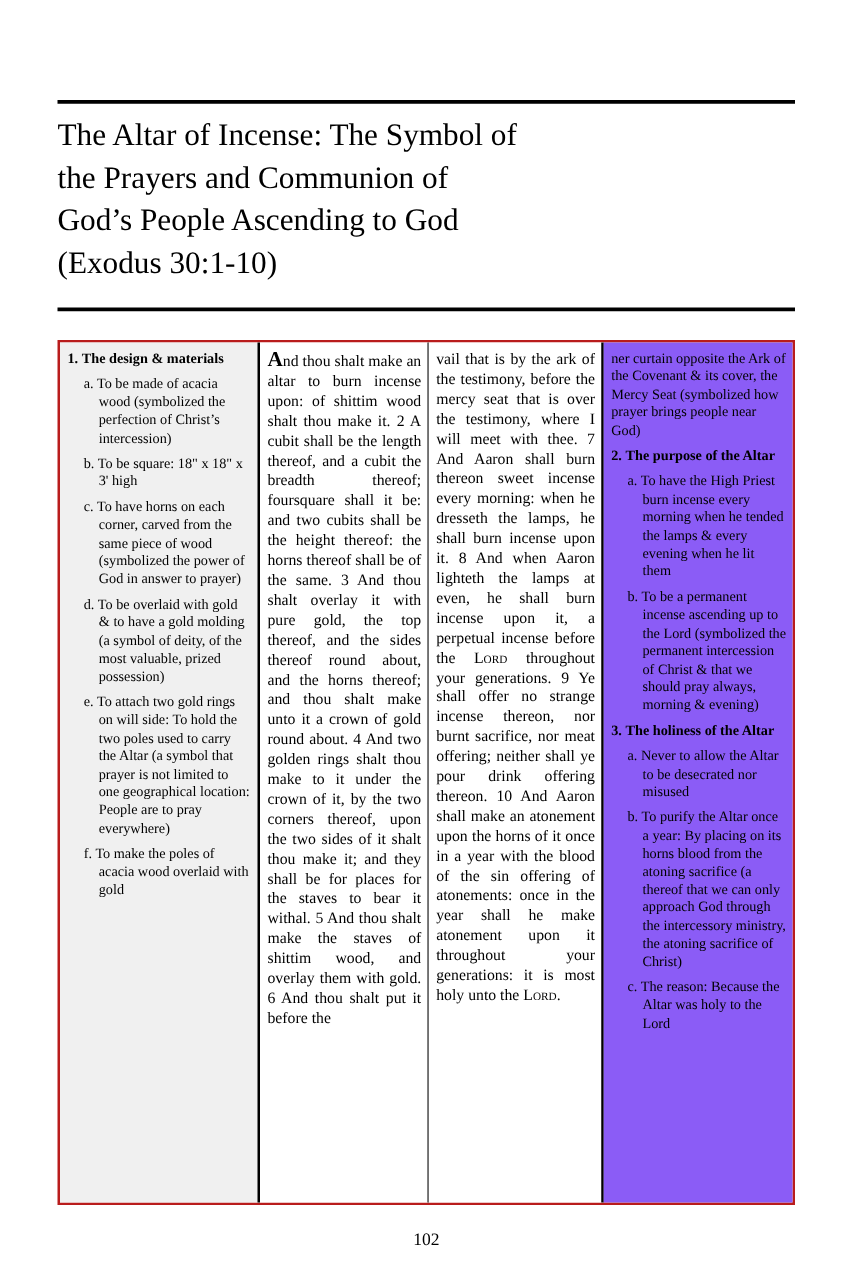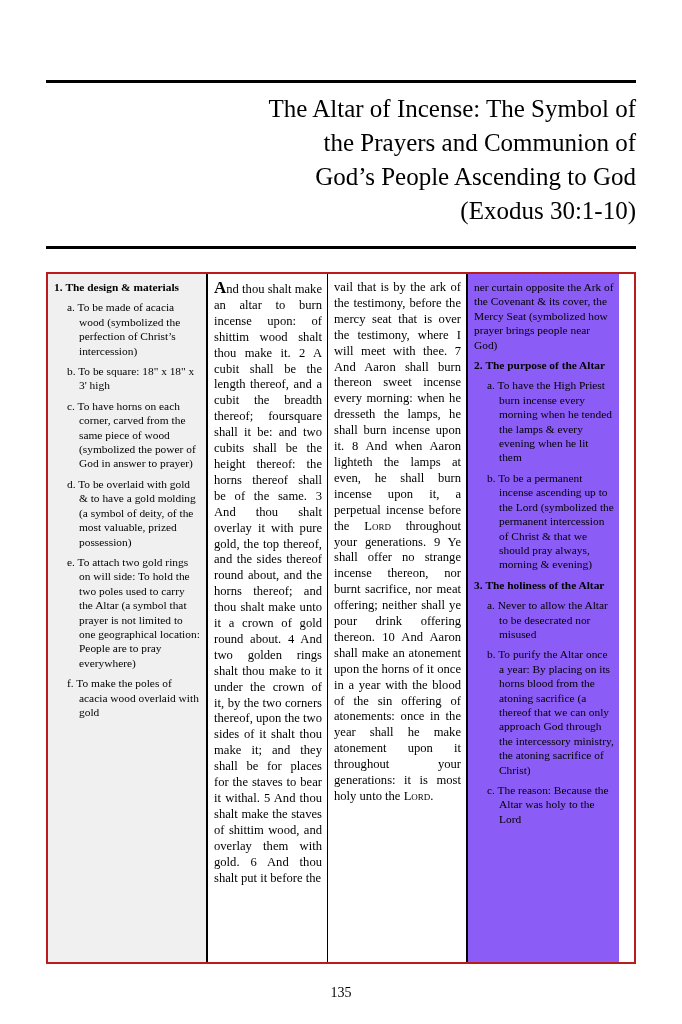--- a/index.html
+++ b/index.html
@@ -38,21 +38,21 @@
     top: 246px;
     width: 590px;
     height: 3px;
     background: #000;
   }
   .title {
     position: absolute;
     left: 46px;
     top: 92px;
     width: 590px;
-    text-align: right;
+    text-align: left;
     font-size: 25px;
     line-height: 34px;
     font-family: "Liberation Serif", serif;
   }
   .title .line { display: block; }
 
   
   .table {
     position: absolute;
     left: 46px;
@@ -69,21 +69,21 @@
     padding: 6px 5px 4px 6px;
     overflow: hidden;
     position: relative;
   }
   .col-outline {
     width: 160px;
     background: #f0f0f0;
     border-right: 2px solid #000;
   }
   .col-scripture-1 {
-    width: 120px;
+    width: 135px;
     border-right: 1px solid #000;
     background: #ffffff;
   }
   .col-scripture-2 {
     width: 140px;
     border-right: 2px solid #000;
     background: #ffffff;
   }
   .col-outline2 {
     width: 151px;
@@ -226,15 +226,15 @@
         <span>To purify the Altar once a year: By placing on its horns blood from the atoning sacrifice (a thereof that we can only approach God through the intercessory ministry, the atoning sacrifice of Christ)</span>
       </div>
       <div class="item lvl2">
         <span>c.</span>
         <span>The reason: Because the Altar was holy to the Lord</span>
       </div>
     </div>
 
   </div>
 
-  <div class="page-number">135</div>
+  <div class="page-number">102</div>
 
 </div>
 
 </body></html>

